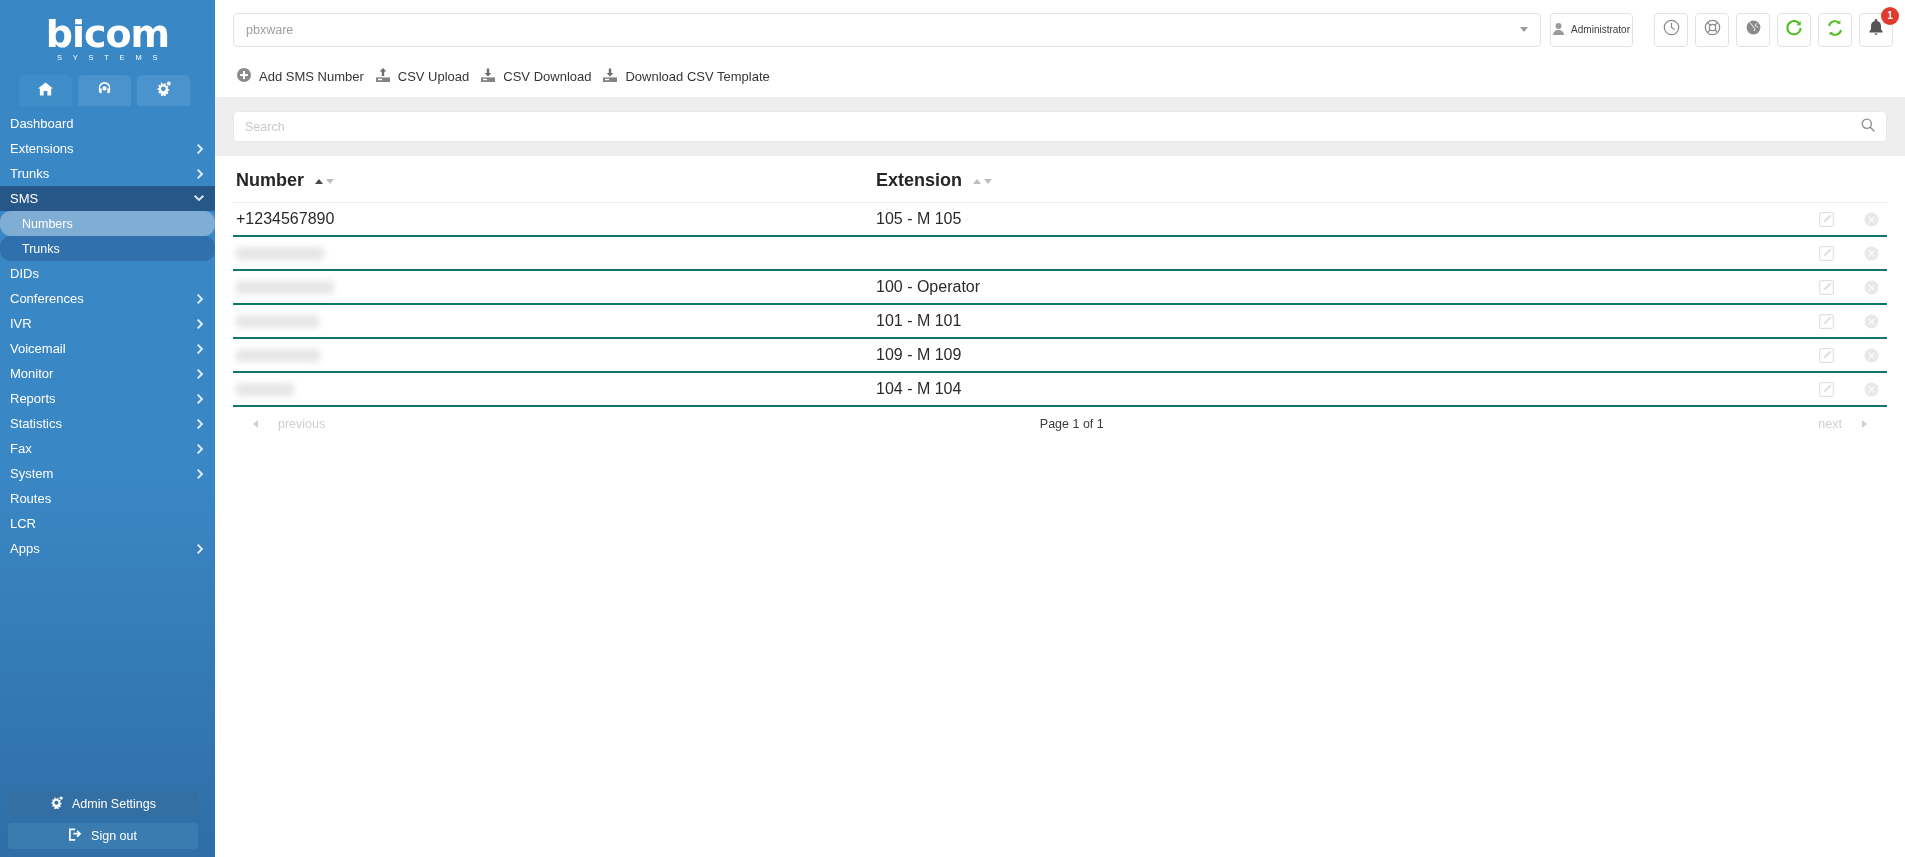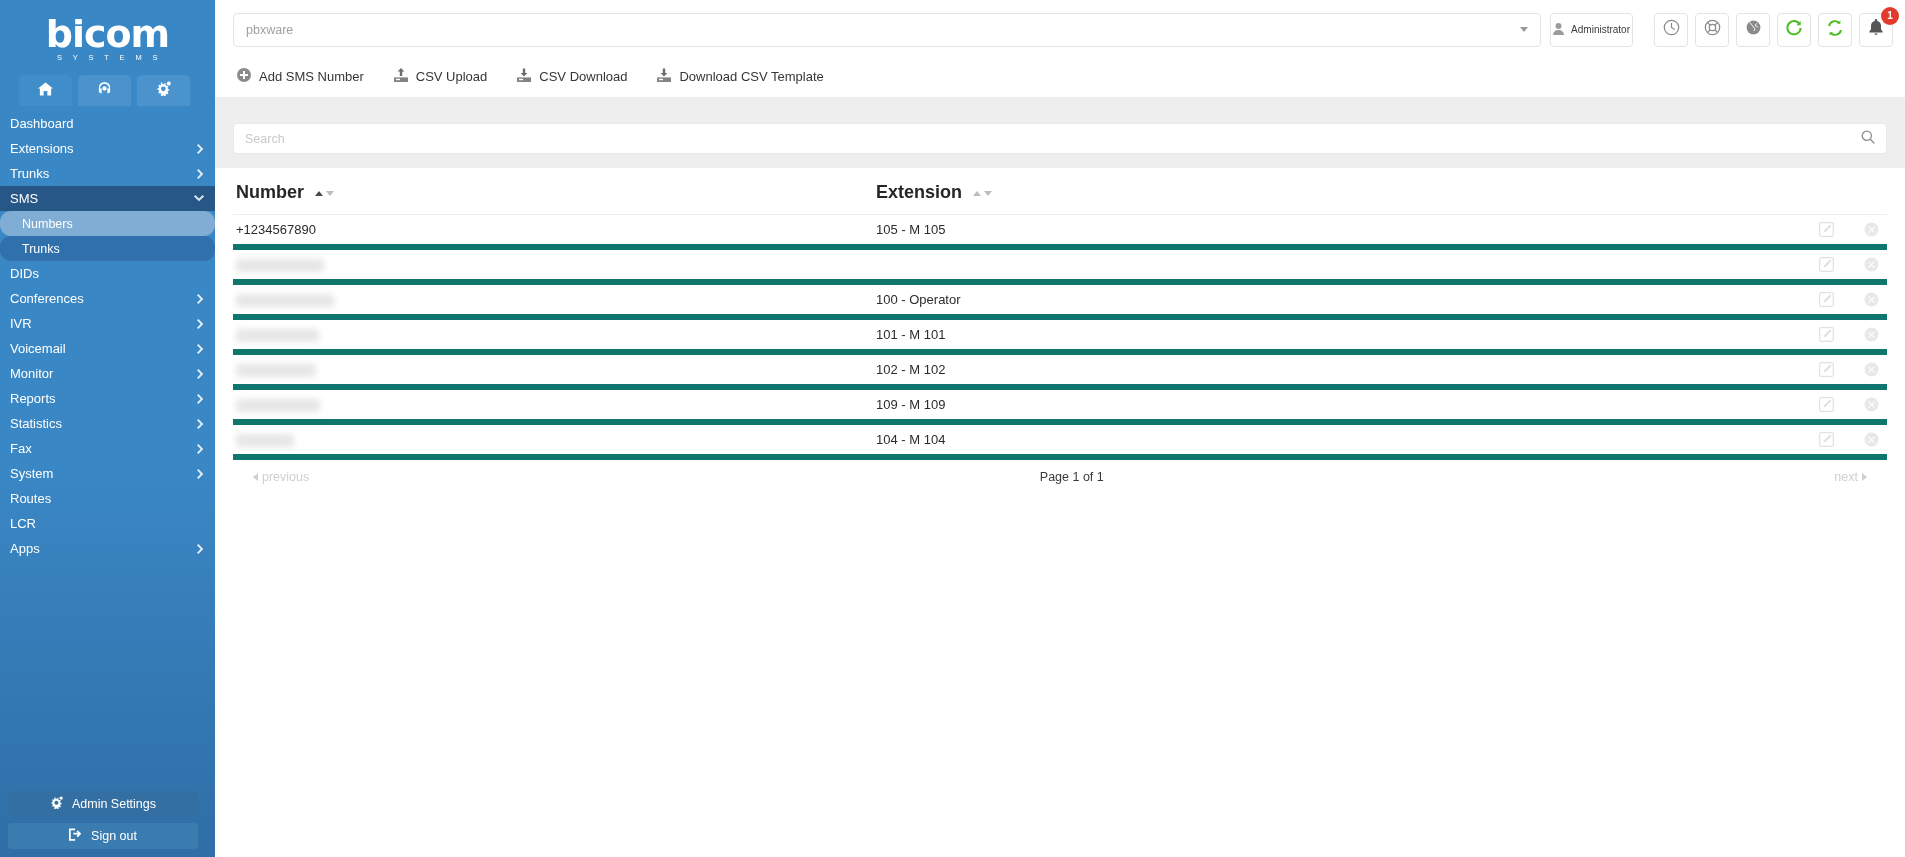--- a/index.html
+++ b/index.html
@@ -91,69 +91,69 @@
     background: #fff; display: flex; align-items: center; justify-content: center;
     cursor: pointer; position: relative;
   }
   .badge {
     position: absolute; top: -7px; right: -7px; width: 18px; height: 18px;
     border-radius: 50%; background: #e23b2e; color: #fff; font-size: 10px;
     display: flex; align-items: center; justify-content: center; font-weight: 600;
   }
 
   .actionbar {
-    height: 38px; display: flex; align-items: center; gap: 30px;
+    height: 38px; display: flex; align-items: center; gap: 12px;
     padding: 0 18px 4px 22px; background: #fff;
   }
   .action {
     display: flex; align-items: center; gap: 8px;
     font-size: 13px; color: #363636; cursor: pointer; white-space: nowrap;
   }
 
-  .searchwrap { background: #eeeeee; padding: 26px 18px 14px 18px; }
+  .searchwrap { background: #eeeeee; padding: 14px 18px 14px 18px; }
   .searchbox {
     height: 31px; background: #fff; border: 1px solid #e8e8e8; border-radius: 4px;
     display: flex; align-items: center; padding: 0 11px;
   }
   .searchbox input {
     flex: 1; border: none; outline: none; font-size: 12.5px;
     color: #444; font-family: "Liberation Sans", sans-serif; background: transparent;
   }
   .searchbox input::placeholder { color: #c9c9c9; }
 
   .tablearea { padding: 0 18px; background: #fff; }
   table.grid { width: 100%; border-collapse: collapse; table-layout: fixed; }
   table.grid th {
     text-align: left; font-size: 18px; color: #262626; font-weight: 700;
     padding: 14px 0 11px 3px; border-bottom: 1px solid #ececec;
   }
   .sorts { display: inline-flex; gap: 3px; margin-left: 6px; vertical-align: middle; }
   .sarrow-up { width:0;height:0;border-left:4px solid transparent;border-right:4px solid transparent;border-bottom:5px solid #4a4a4a;}
   .sarrow-dn { width:0;height:0;border-left:4px solid transparent;border-right:4px solid transparent;border-top:5px solid #bdbdbd;}
   table.grid td {
-    font-size: 13px; color: #2b2b2b; padding: 7px 0 7px 3px;
-    border-bottom: 6px solid #0f766e; height: 25px;
+    font-size: 16px; color: #2b2b2b; padding: 7px 0 7px 3px;
+    border-bottom: 2px solid #0f766e; height: 25px;
   }
   .col-num { width: 640px; }
   .col-ext { width: auto; }
   .col-act { width: 110px; }
   .redacted {
     display: inline-block; height: 13px; border-radius: 2px;
     background: #e2e2e2; filter: blur(3px); opacity: .85;
     vertical-align: middle;
   }
   .rowacts { display: flex; justify-content: flex-end; align-items: center; gap: 30px; padding-right: 8px; }
   .rowacts .ri { cursor: pointer; opacity: .55; display: flex; }
 
   .pager {
     display: flex; align-items: center; justify-content: space-between;
     padding: 10px 20px 0 20px; font-size: 12.5px; color: #cfcfcf;
   }
   .pager .mid { color: #3a3a3a; }
-  .pager .pg { display: flex; align-items: center; gap: 4px; cursor: pointer; }
+  .pager .pg { display: flex; align-items: center; gap: 20px; cursor: pointer; }
   .tri-l { width:0;height:0;border-top:4px solid transparent;border-bottom:4px solid transparent;border-right:5px solid #cfcfcf;}
   .tri-r { width:0;height:0;border-top:4px solid transparent;border-bottom:4px solid transparent;border-left:5px solid #cfcfcf;}
 </style>
 </head>
 <body>
 
 <div class="app">
 
   <div class="sidebar">
 
@@ -561,41 +561,20 @@
                     <svg width="15" height="15" viewBox="0 0 16 16">
                       <circle cx="8" cy="8" r="7.4" fill="#d6d6d6"></circle>
                       <path d="M5.2 4.4 11.6 10.8 10.8 11.6 4.4 5.2z" fill="#fff"></path>
                       <path d="M10.8 4.4 4.4 10.8 5.2 11.6 11.6 5.2z" fill="#fff"></path>
                     </svg>
                   </span>
               </div>
             </td>
           </tr>
           <tr>
-            <td><span class="redacted" style="width:80px"></span></td>
-            <td><span>102 - M 102</span></td>
-            <td>
-              <div class="rowacts">
-                <span class="ri">
-                    <svg width="15" height="15" viewBox="0 0 16 16">
-                      <rect x=".7" y=".7" width="14.6" height="14.6" rx="1.6" fill="none" stroke="#c9c9c9" stroke-width="1.3"></rect>
-                      <path d="M11.8 2.6 13.4 4.2 7.2 10.4 5 10.9l.5-2.2z" fill="#c9c9c9"></path>
-                    </svg>
-                  </span>
-                <span class="ri">
-                    <svg width="15" height="15" viewBox="0 0 16 16">
-                      <circle cx="8" cy="8" r="7.4" fill="#d6d6d6"></circle>
-                      <path d="M5.2 4.4 11.6 10.8 10.8 11.6 4.4 5.2z" fill="#fff"></path>
-                      <path d="M10.8 4.4 4.4 10.8 5.2 11.6 11.6 5.2z" fill="#fff"></path>
-                    </svg>
-                  </span>
-              </div>
-            </td>
-          </tr>
-          <tr>
             <td><span class="redacted" style="width:84px"></span></td>
             <td><span>109 - M 109</span></td>
             <td>
               <div class="rowacts">
                 <span class="ri">
                     <svg width="15" height="15" viewBox="0 0 16 16">
                       <rect x=".7" y=".7" width="14.6" height="14.6" rx="1.6" fill="none" stroke="#c9c9c9" stroke-width="1.3"></rect>
                       <path d="M11.8 2.6 13.4 4.2 7.2 10.4 5 10.9l.5-2.2z" fill="#c9c9c9"></path>
                     </svg>
                   </span>

